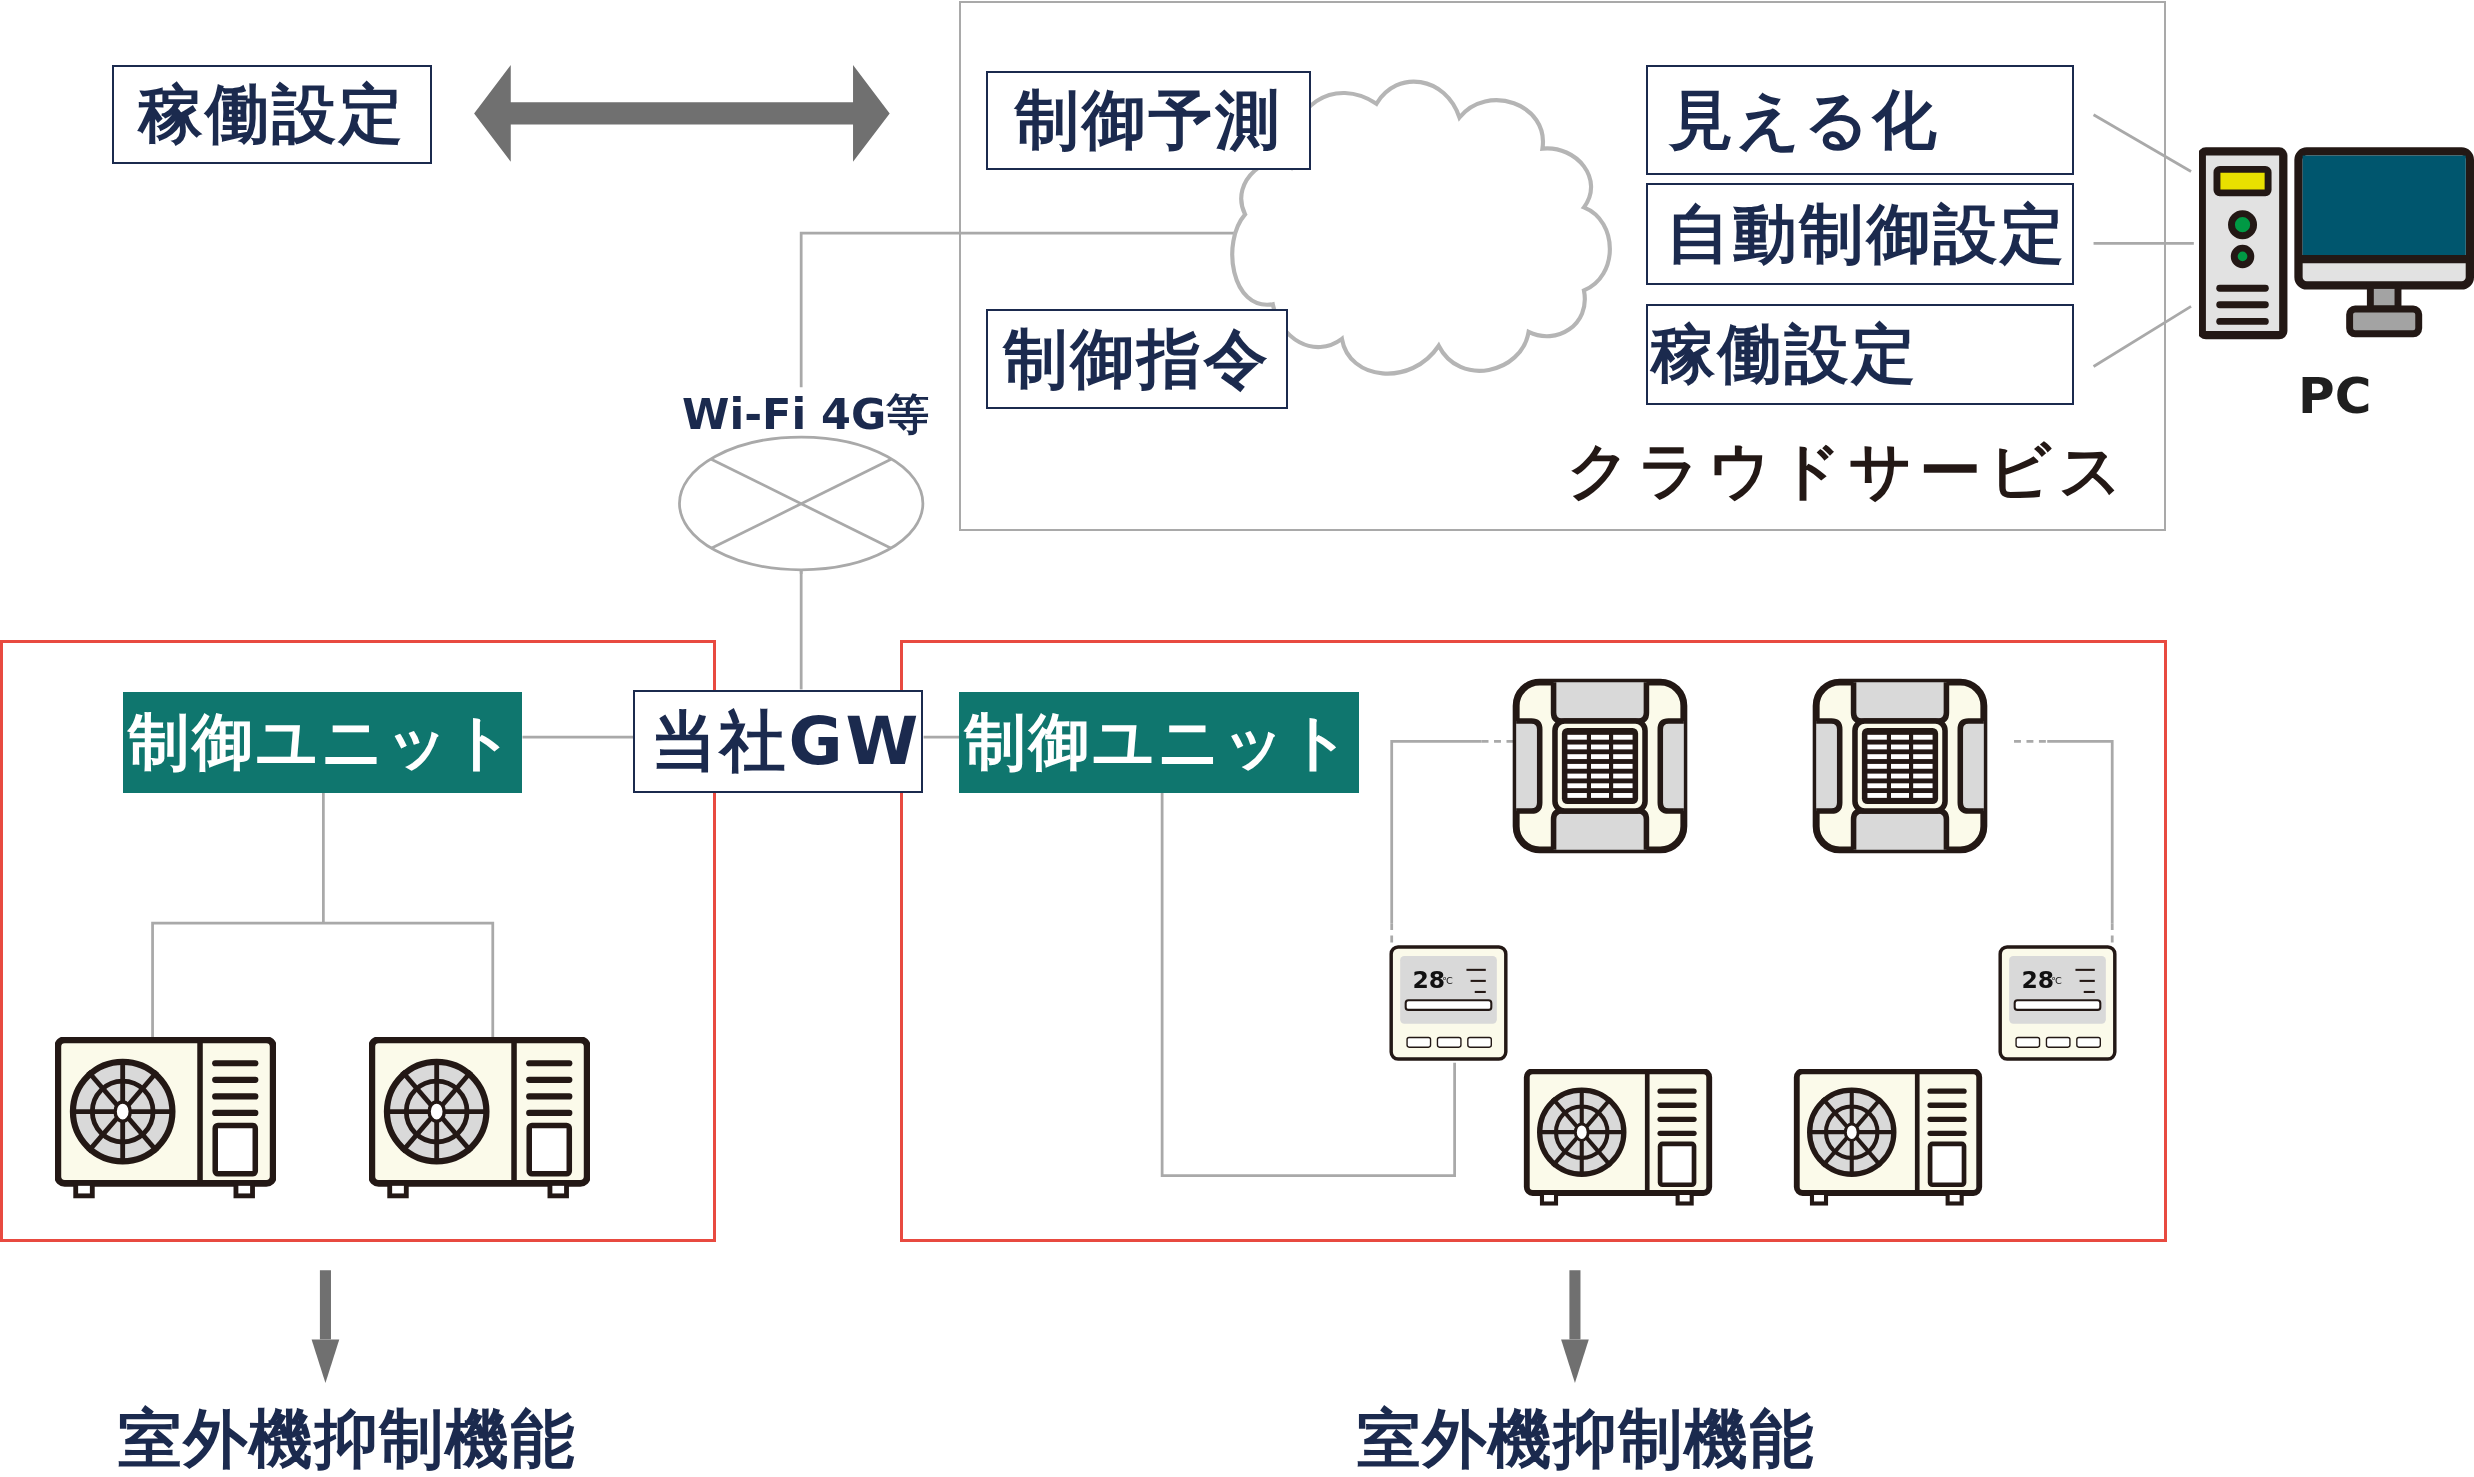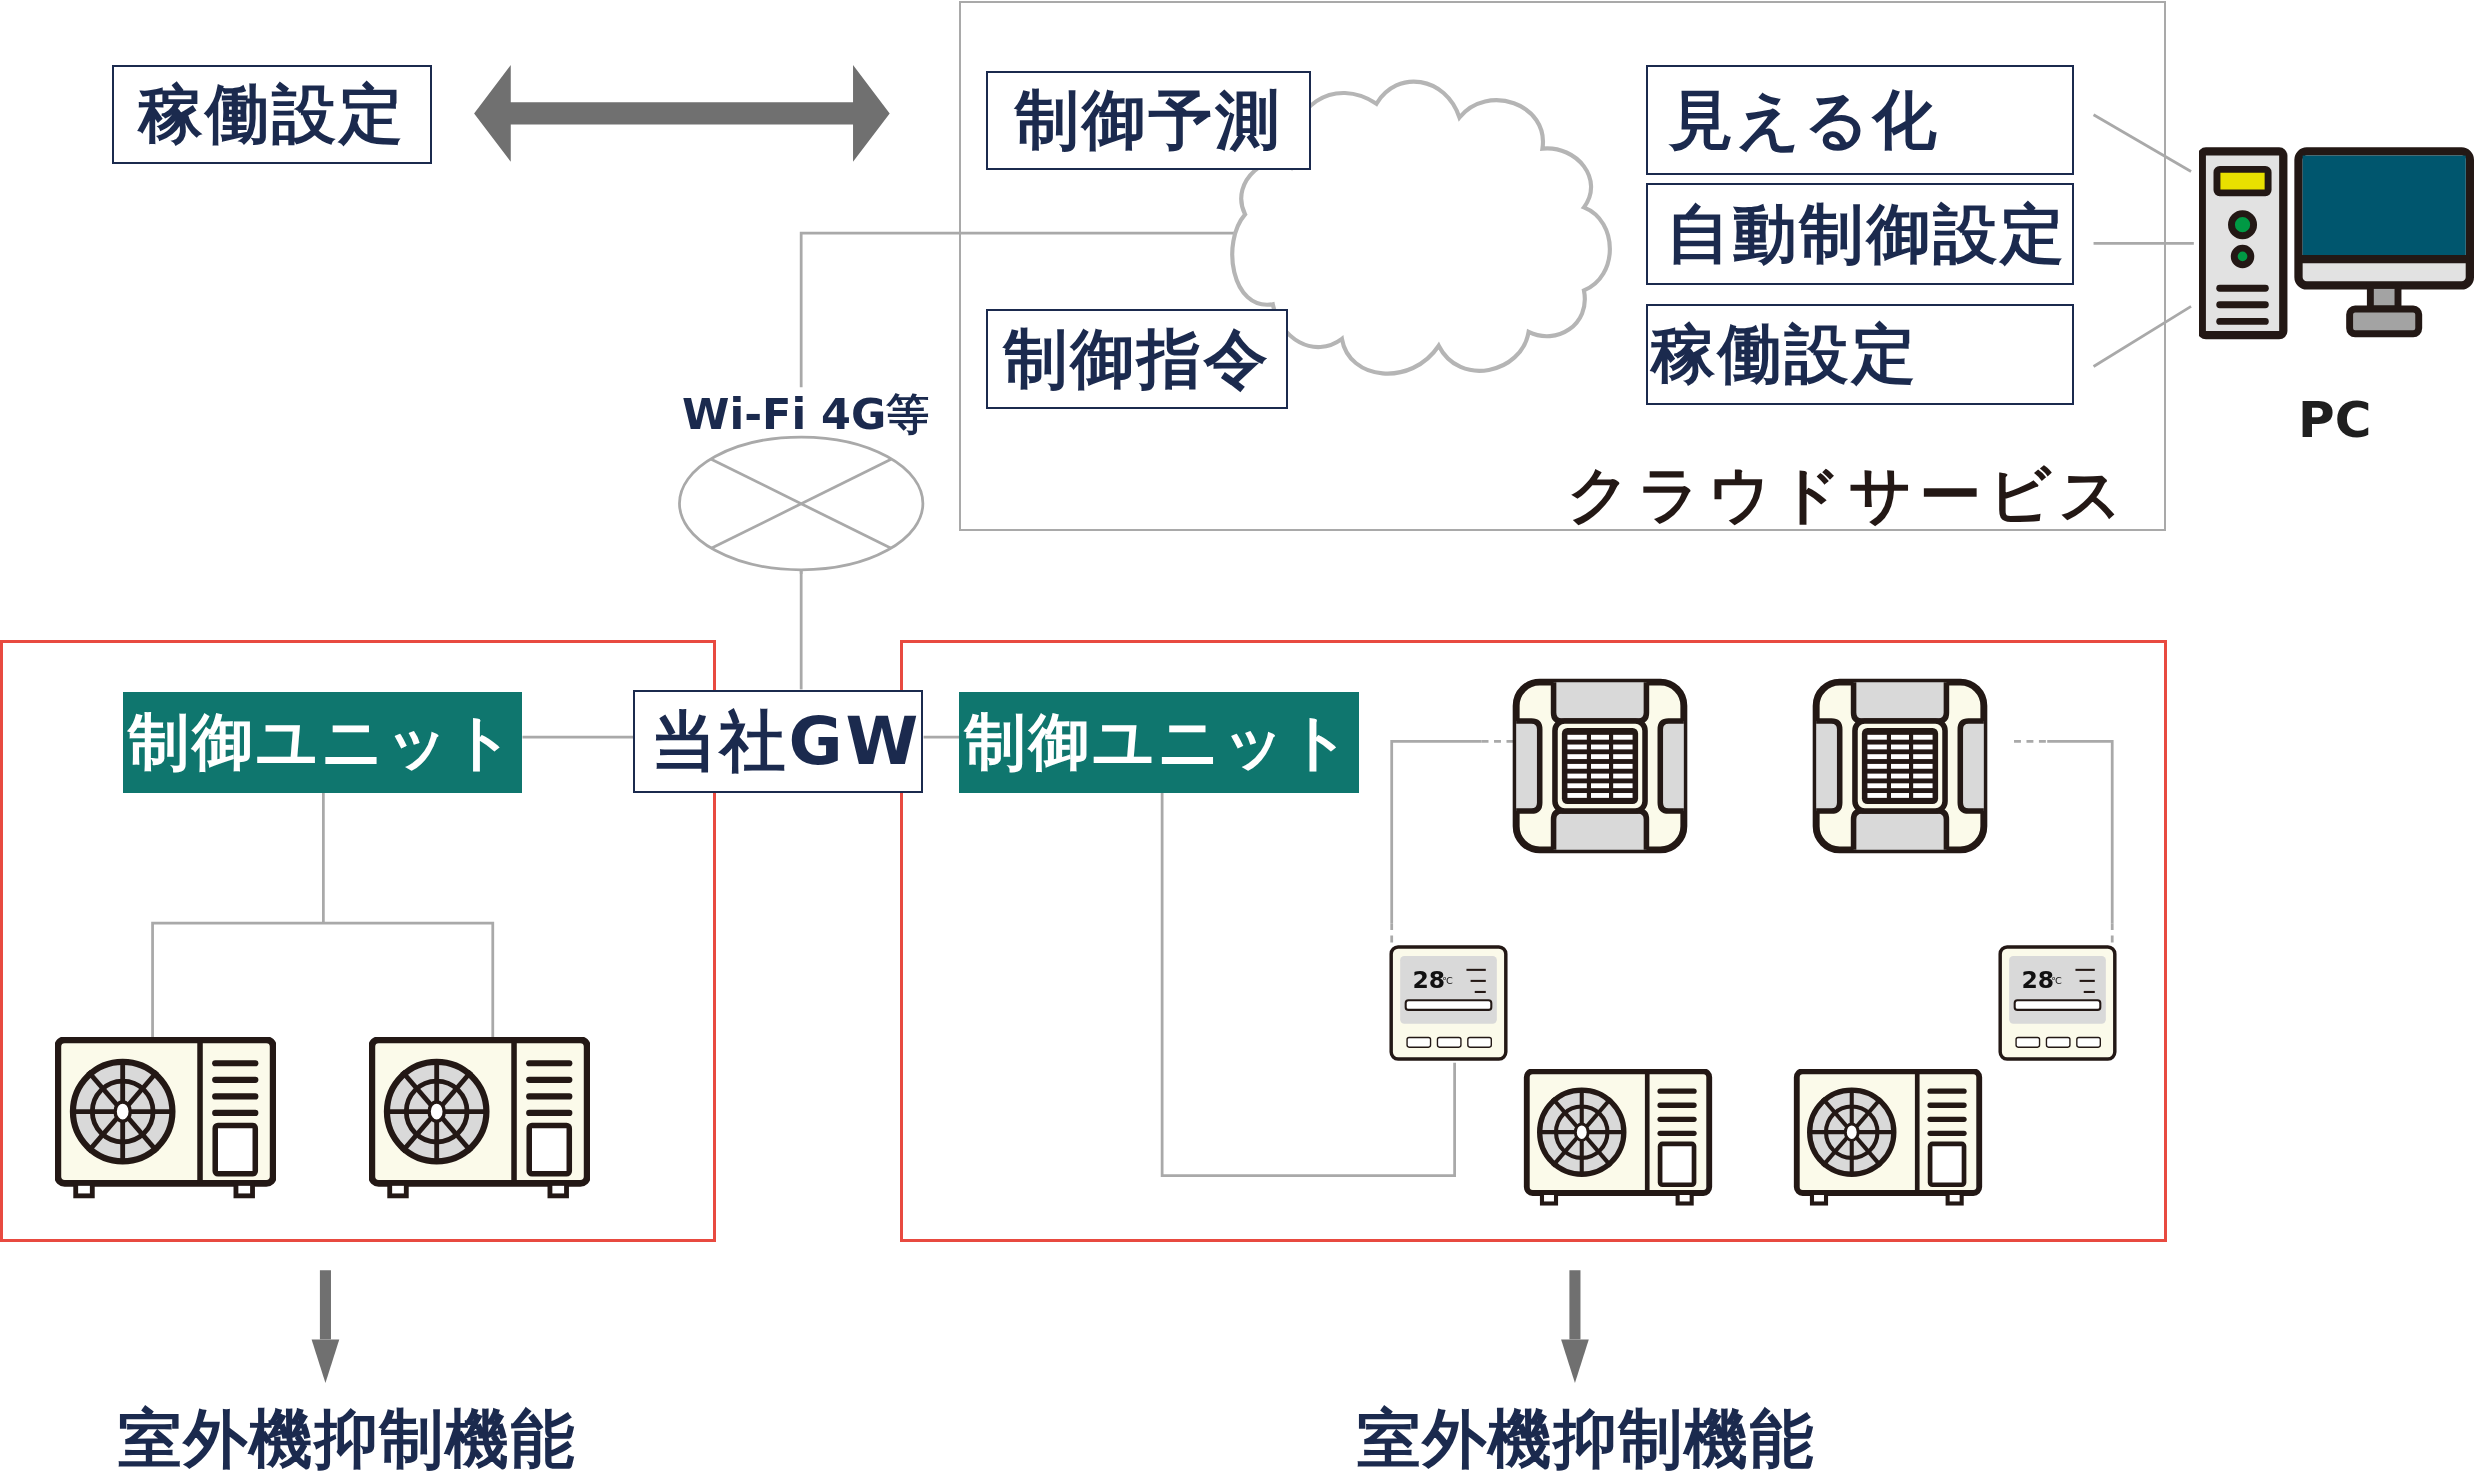--- a/index.html
+++ b/index.html
@@ -8,21 +8,21 @@
   .abs { position:absolute; }
   .navy-box { position:absolute; background:#fff; border:2.8px solid #1b2a4e; box-sizing:border-box;
               display:flex; align-items:center; justify-content:center; color:#1b2a4e;
               font-weight:bold; font-size:64px; letter-spacing:2.8px; }
   .green-box { position:absolute; background:#0f766e; box-sizing:border-box;
               display:flex; align-items:center; justify-content:center; color:#ffffff;
               font-weight:bold; font-size:61px; letter-spacing:2.8px; }
   .red-frame { position:absolute; border:3.5px solid #e84a40; box-sizing:border-box; }
   .grey-frame { position:absolute; border:2.8px solid #a9a9a9; box-sizing:border-box; }
   .label-navy { position:absolute; color:#1b2a4e; font-weight:bold; white-space:nowrap; }
-  .label-dark { position:absolute; color:#231815; font-weight:bold; white-space:nowrap;margin-top:24px; }
+  .label-dark { position:absolute; color:#231815; font-weight:bold; white-space:nowrap; }
   svg.layer { position:absolute; left:0; top:0; }
 </style>
 </head>
 <body>
 
 <svg class="layer" width="2475" height="1477" viewBox="0 0 3578 2136">
 
   <polygon points="685,164 738,94 738,148 1233,148 1233,94 1286,164 1233,234 1233,180 738,180 738,234" fill="#707070"></polygon>
 
   <polyline points="1790,337 1158,337 1158,560" fill="none" stroke="#a9a9a9" stroke-width="4"></polyline>

